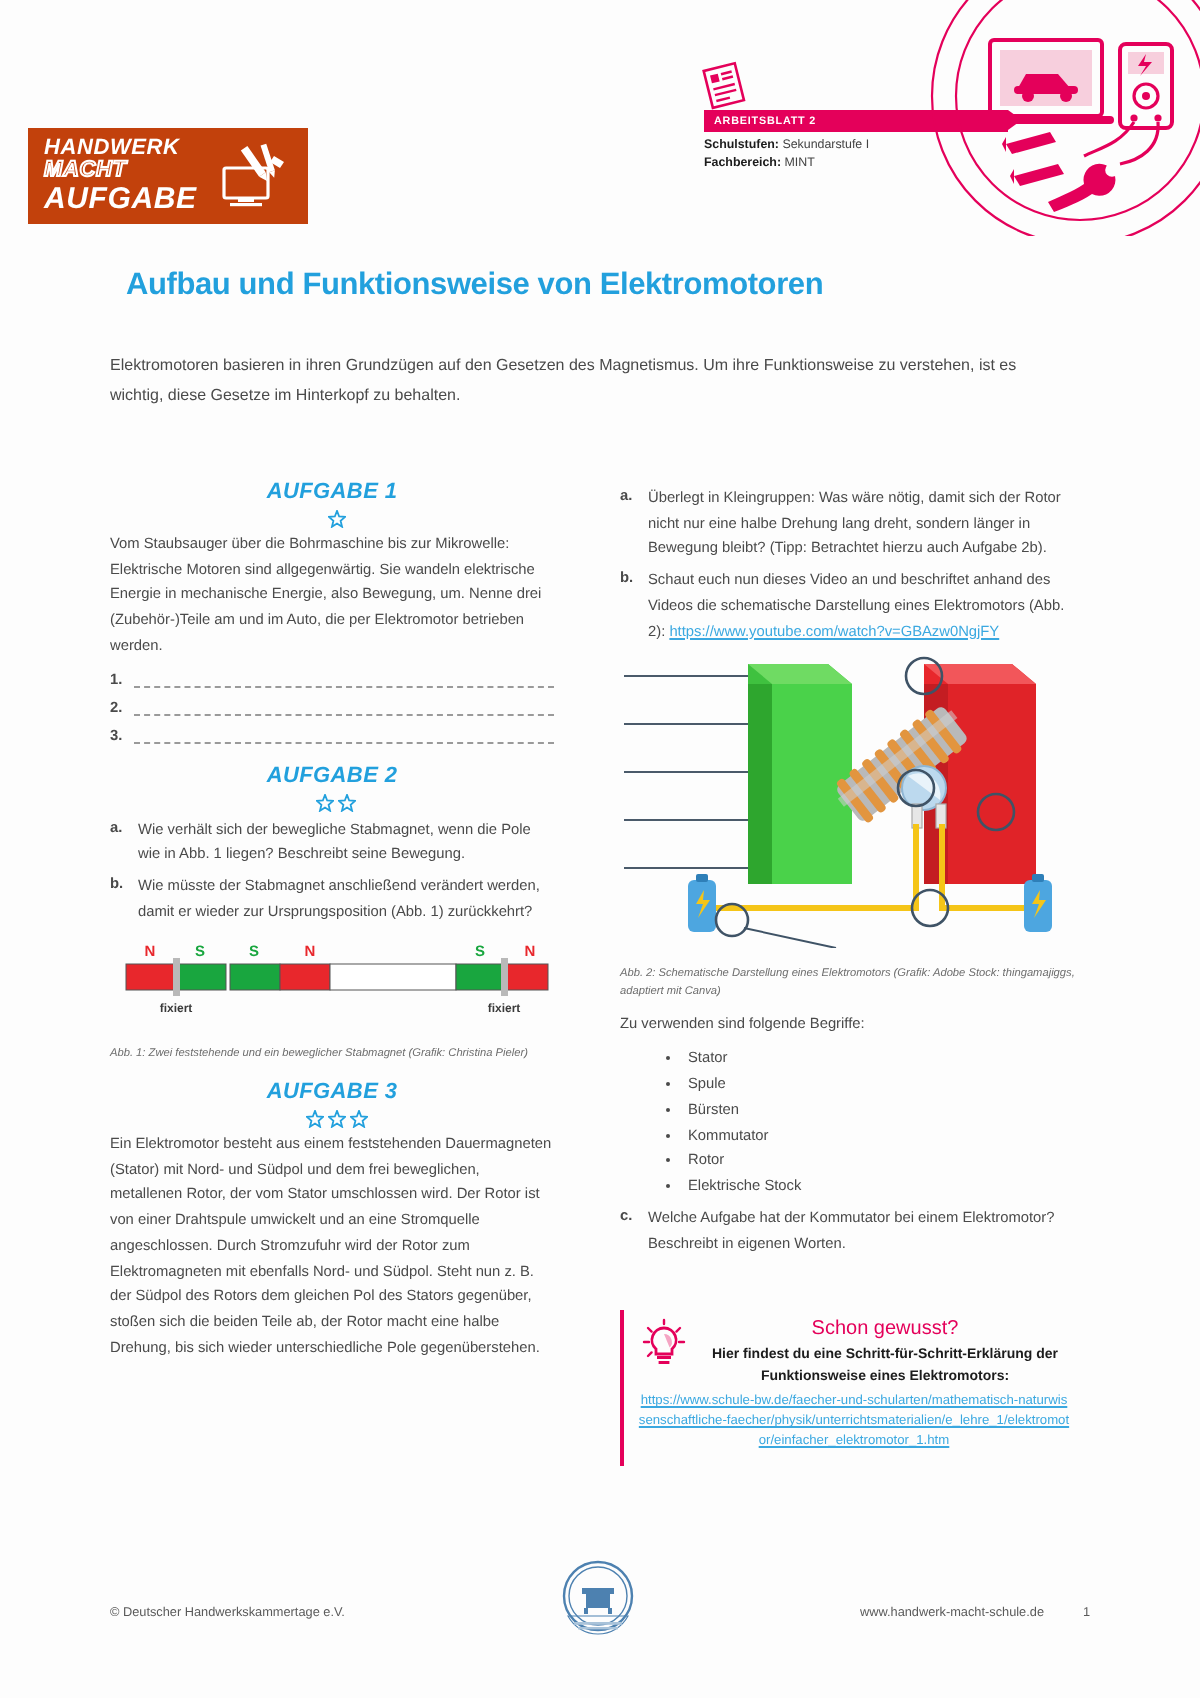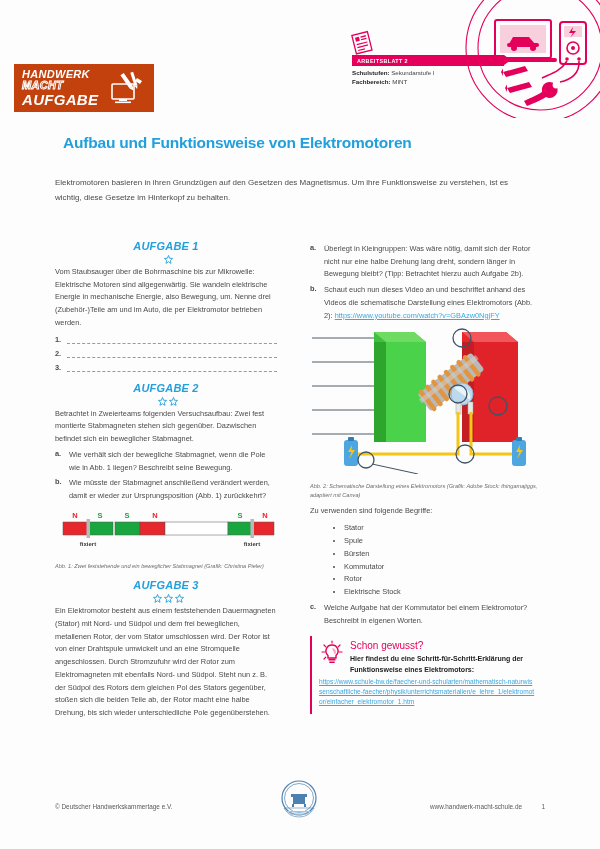--- a/index.html
+++ b/index.html
@@ -93,22 +93,22 @@
   .fig1{margin-top:7px;width:222px;}
 
   
   .fig2{margin-top:6px;width:232px;}
 
   ul.terms{margin:4px 0 0 0;padding-left:34px;}
   ul.terms li{font-size:7.4px;line-height:1.74;color:#4a4a4a;}
 
   
   .infobox{
-    margin-top:8px;border-left:2px solid #e4005a;padding:4px 0 6px 7px;width:225px;
-    box-sizing:border-box;position:relative;
+    margin-top:26px;border-left:2px solid #e4005a;padding:4px 0 6px 7px;width:225px;
+    box-sizing:border-box;position:relative;text-align:center;
   }
   .info-head{
     display:flex;align-items:flex-start;gap:5px;
   }
   .info-title{font-size:10px;color:#e4005a;font-weight:normal;margin-bottom:2px;}
   .info-sub{font-size:7px;font-weight:bold;color:#1c1c1c;line-height:1.6;}
   .info-link{
     font-size:6.6px;color:#3aa8e0;line-height:1.55;word-break:break-all;
     text-decoration:underline;margin-top:2px;display:block;
   }
@@ -249,21 +249,20 @@
         <span>AUFGABE 2</span>
         <span class="stars">
           <svg width="9" height="9" viewBox="0 0 10 10">
               <polygon points="5,0.5 6.2,3.6 9.5,3.8 7,6 7.8,9.3 5,7.5 2.2,9.3 3,6 0.5,3.8 3.8,3.6" fill="none" stroke="#22a0dd" stroke-width="1"></polygon>
             </svg>
           <svg width="9" height="9" viewBox="0 0 10 10">
               <polygon points="5,0.5 6.2,3.6 9.5,3.8 7,6 7.8,9.3 5,7.5 2.2,9.3 3,6 0.5,3.8 3.8,3.6" fill="none" stroke="#22a0dd" stroke-width="1"></polygon>
             </svg>
         </span>
       </div>
-      <div class="body-t">Betrachtet in Zweierteams folgenden Versuchsaufbau: Zwei fest montierte Stabmagneten stehen sich gegenüber. Dazwischen befindet sich ein beweglicher Stabmagnet.</div>
       <div class="sub">
         <div class="lbl">a.</div>
         <div class="txt">Wie verhält sich der bewegliche Stabmagnet, wenn die Pole wie in Abb. 1 liegen? Beschreibt seine Bewegung.</div>
       </div>
       <div class="sub">
         <div class="lbl">b.</div>
         <div class="txt">Wie müsste der Stabmagnet anschließend verändert werden, damit er wieder zur Ursprungsposition (Abb. 1) zurückkehrt?</div>
       </div>
 
       

